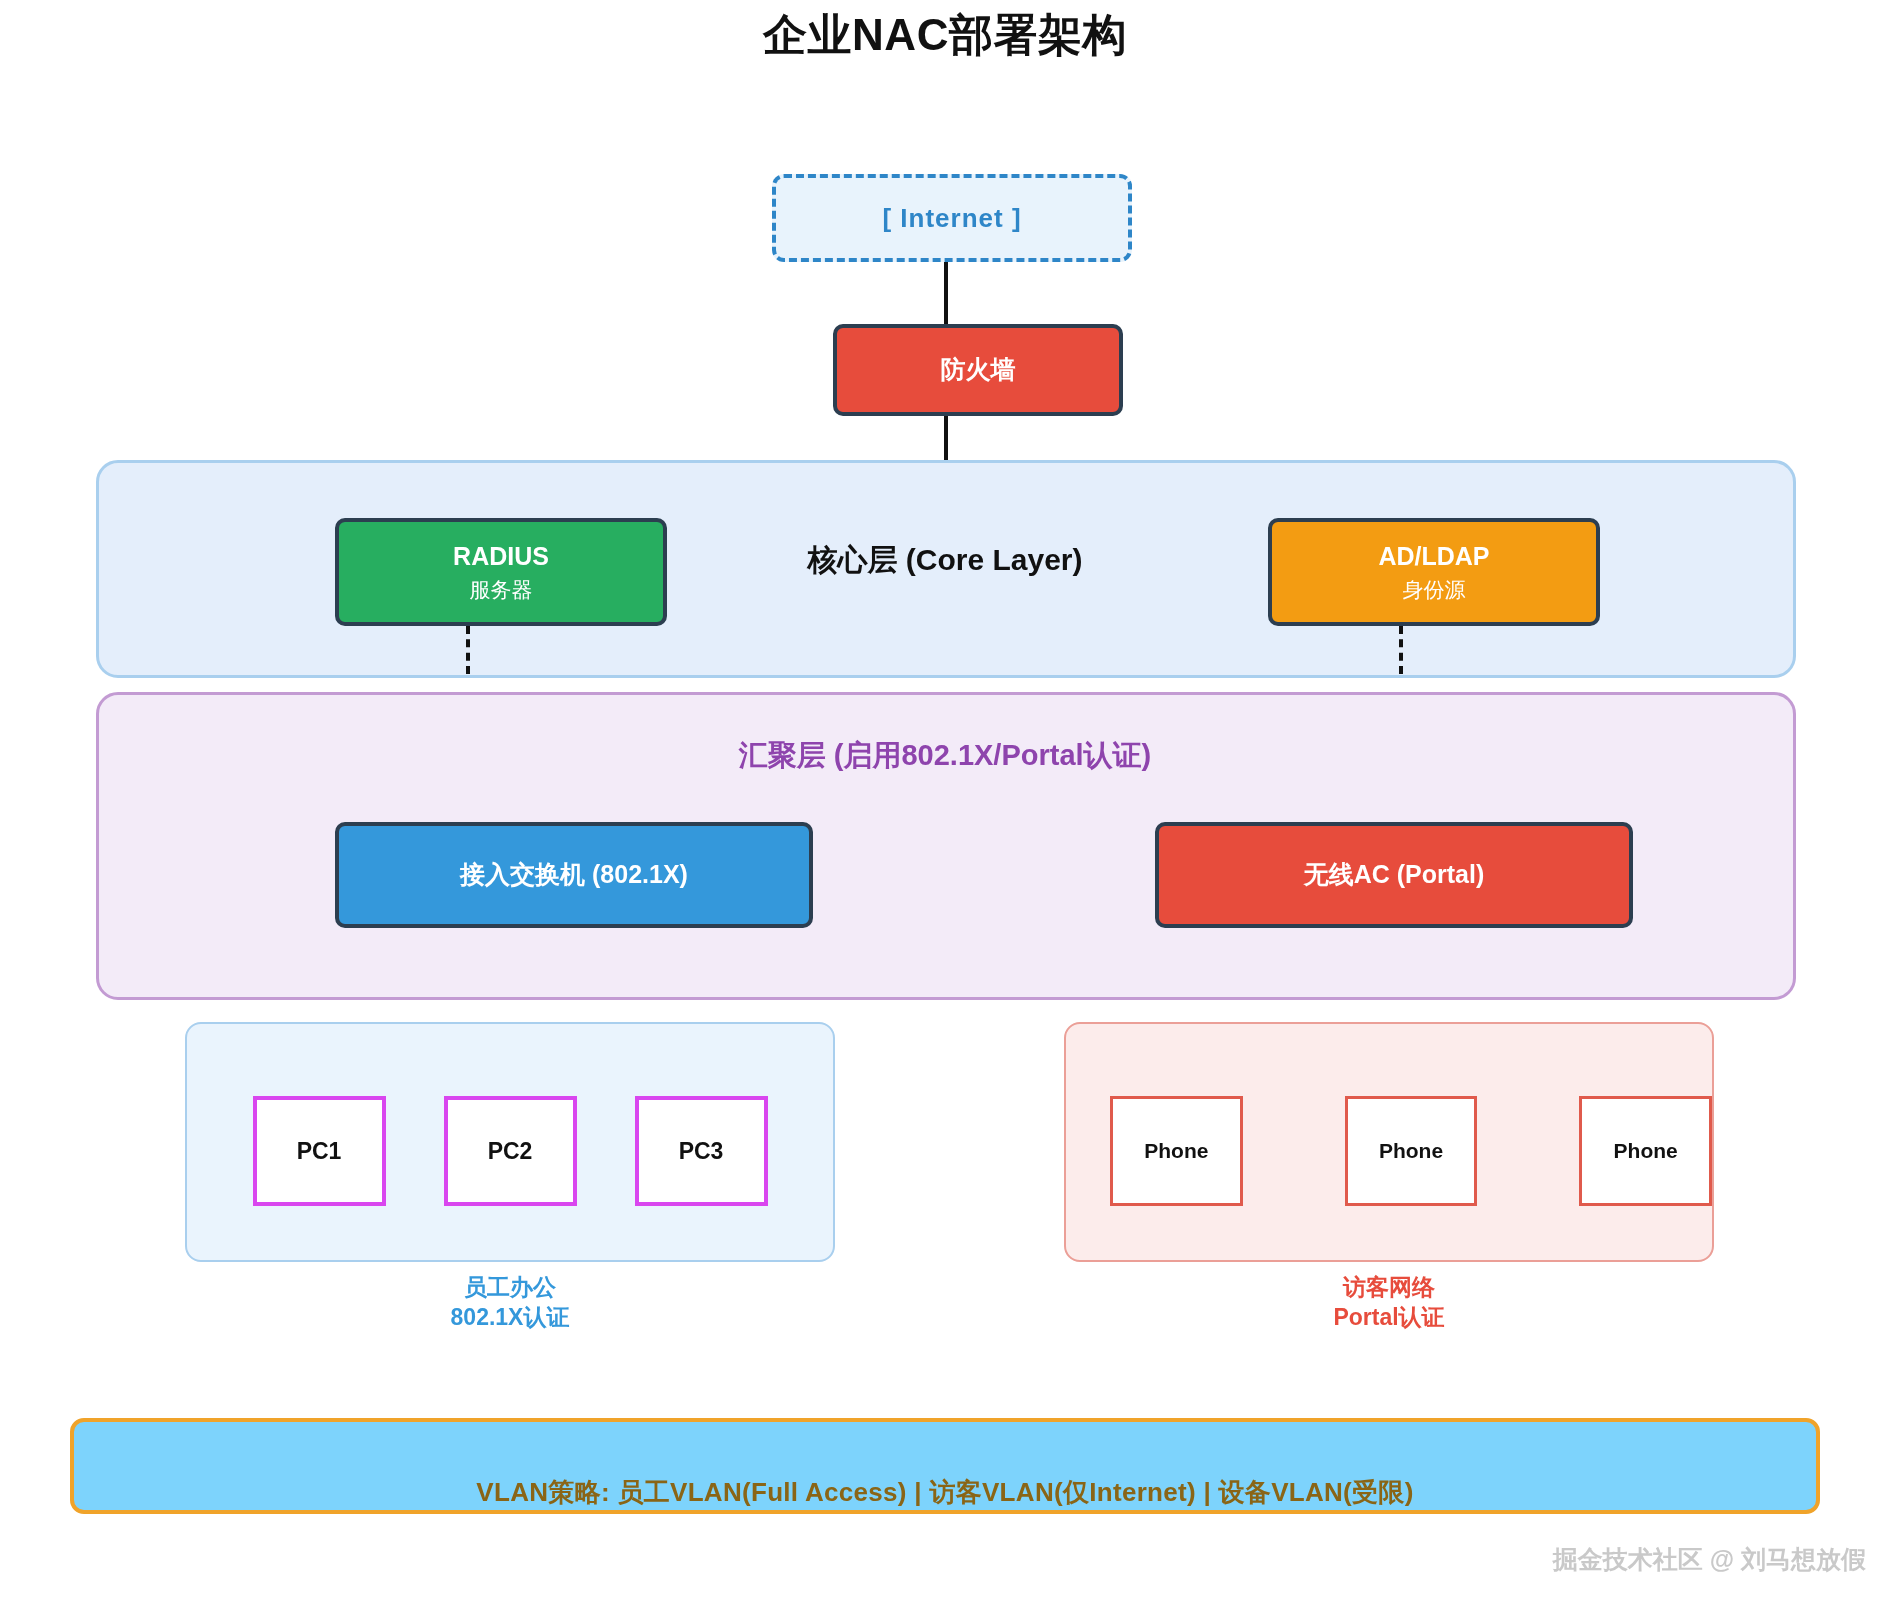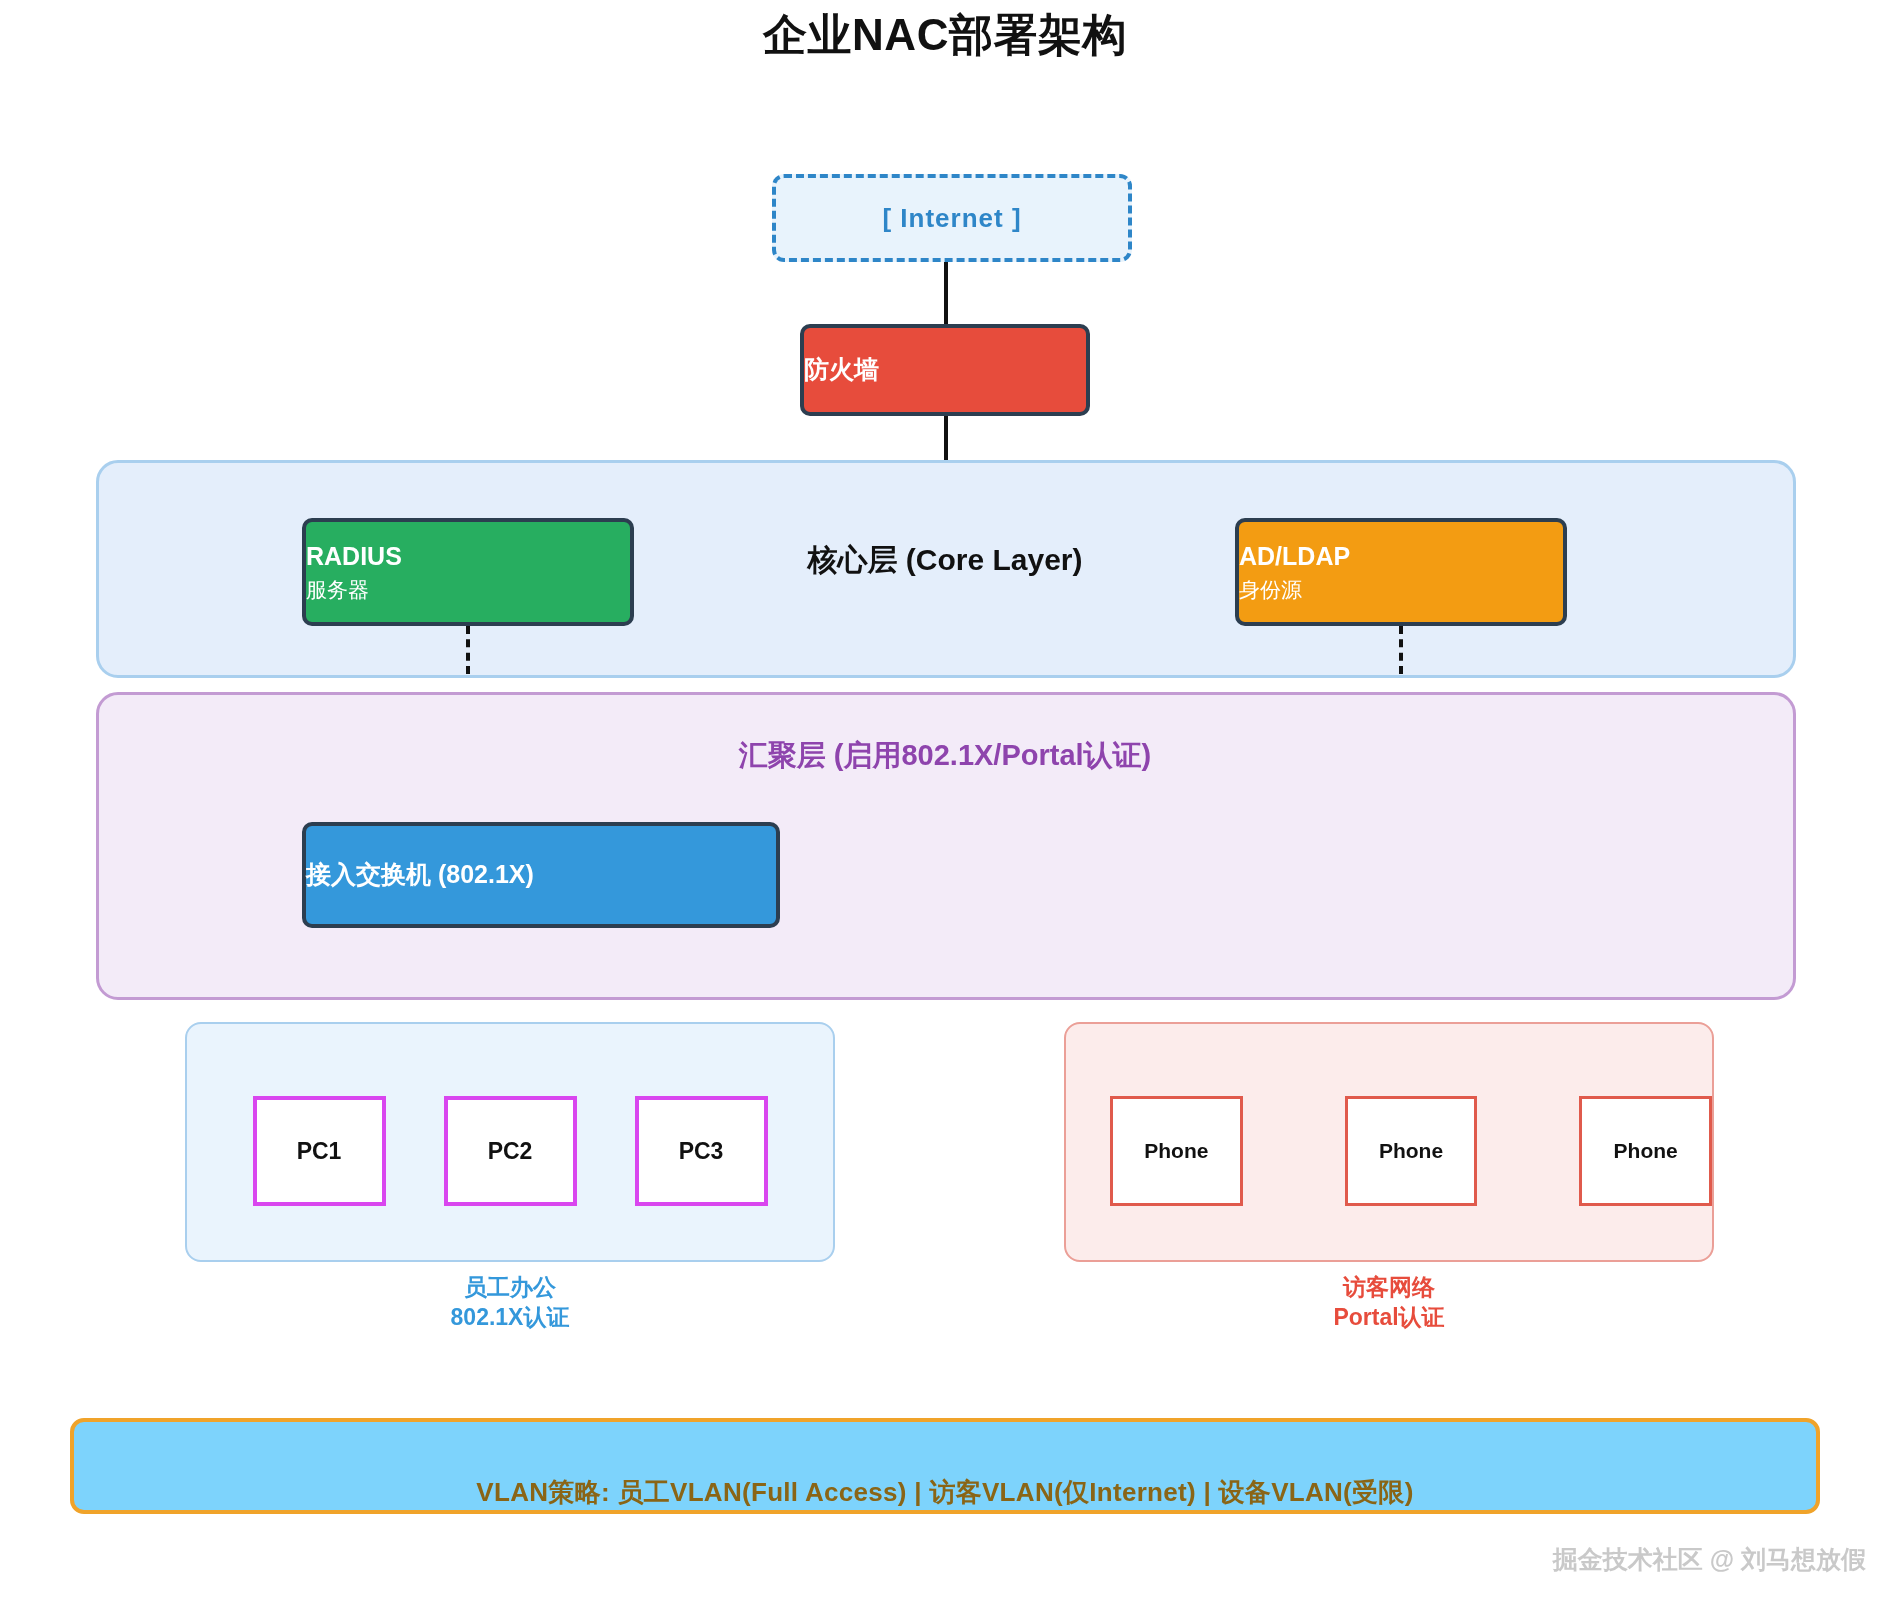--- a/index.html
+++ b/index.html
@@ -64,23 +64,24 @@
     border-left: 4px dashed #111111;
   }
 
   
   .node {
     position: absolute;
     border: 4px solid #2c3e50;
     border-radius: 10px;
     display: flex;
     flex-direction: column;
-    align-items: flex-start;
+    align-items: center;
     justify-content: center;
     color: #ffffff;
+    margin-left: 33px;
   }
   .node .n-title { font-size: 25px; font-weight: bold; line-height: 1.25; }
   .node .n-sub { font-size: 21px; font-weight: normal; line-height: 1.3; margin-top: 4px; }
 
   .firewall {
     left: 800px; top: 324px; width: 290px; height: 92px;
     background: #e74c3c;
   }
   .radius   { left: 302px;  top: 518px; width: 332px; height: 108px; background: #27ae60; }
   .adldap   { left: 1235px; top: 518px; width: 332px; height: 108px; background: #f39c12; }
@@ -234,20 +235,23 @@
   <div class="vline-dashed" style="left:466px; top:626px; height:48px;"></div>
   <div class="vline-dashed" style="left:1399px; top:626px; height:48px;"></div>
 
   <div class="layer agg-layer"></div>
   <div class="agg-layer-label">汇聚层 (启用802.1X/Portal认证)</div>
 
   <div class="node accsw">
     <span class="n-title">接入交换机 (802.1X)</span>
   </div>
 
+  <div class="node wac">
+    <span class="n-title">无线AC (Portal)</span>
+  </div>
 
   <div class="group group-employee">
     <div class="endpoints">
       <div class="endpoint pc">PC1</div>
       <div class="endpoint pc">PC2</div>
       <div class="endpoint pc">PC3</div>
     </div>
     <div class="group-caption caption-blue">
       <div>员工办公</div>
       <div>802.1X认证</div>

